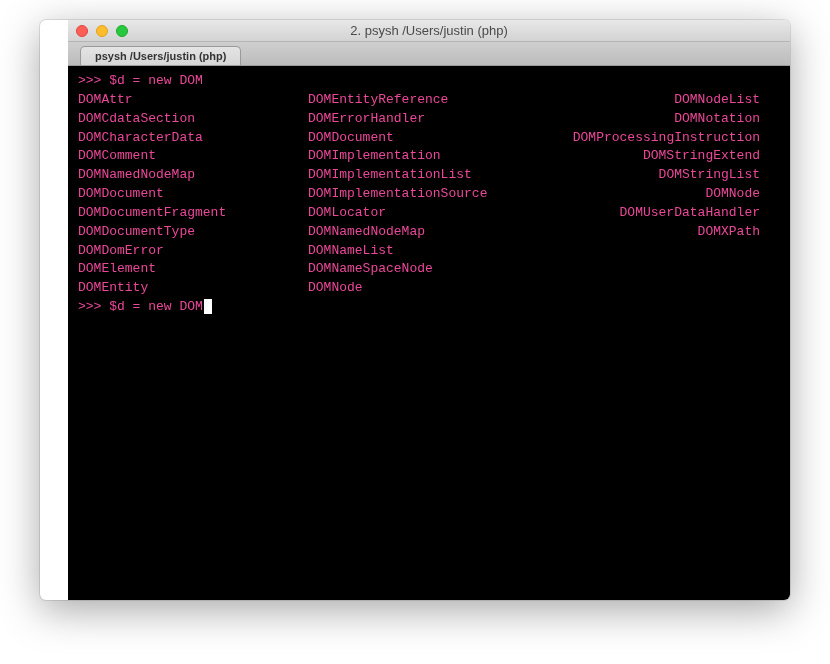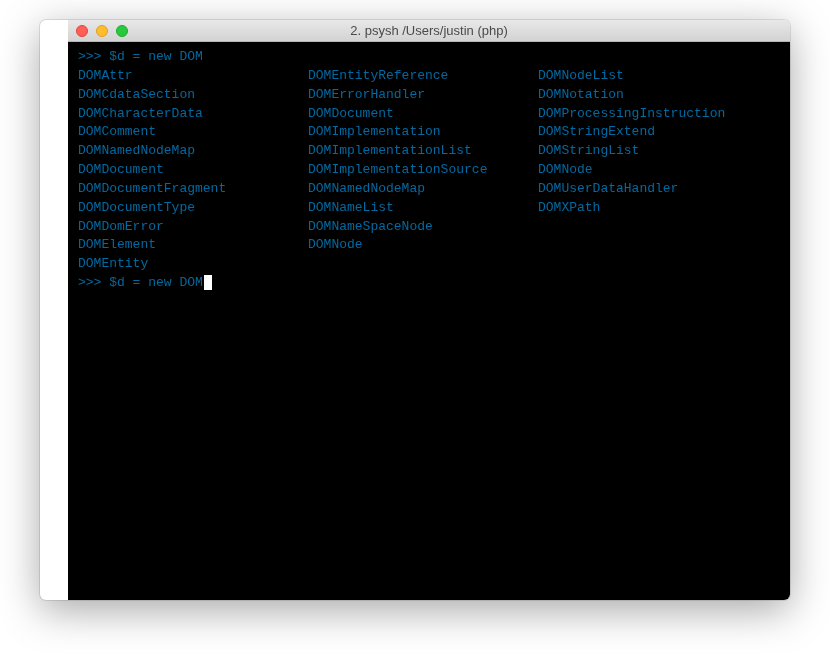--- a/index.html
+++ b/index.html
@@ -75,41 +75,41 @@
       color: #333;
       display: flex;
       align-items: center;
       cursor: default;
       font-weight: 600;
       margin-top: 4px;
     }
     .terminal {
       flex: 1;
       background: #000;
-      color: #0369a1;
+      color: #ec4899;
       font-family: Menlo, Monaco, "Courier New", monospace;
       font-size: 13px;
       line-height: 1.45;
       padding: 6px 10px;
       overflow: hidden;
     }
     .prompt-line {
       white-space: pre;
     }
     .columns {
       display: flex;
     }
     .col {
       display: flex;
       flex-direction: column;
       padding-right: 20px;
     }
     .col0 { width: 230px; }
     .col1 { width: 230px; }
-    .col2 { flex: 1; }
+    .col2 { flex: 1; align-items: flex-end; }
     .item {
       white-space: pre;
     }
     .cursor {
       display: inline-block;
       width: 8px;
       height: 15px;
       background: #fff;
       vertical-align: text-bottom;
       margin-left: 1px;
@@ -121,20 +121,25 @@
 <div class="window">
   <div class="titlebar">
     <div class="traffic-lights">
       <div class="light close"></div>
       <div class="light min"></div>
       <div class="light max"></div>
     </div>
     <div class="title">2. psysh  /Users/justin (php)</div>
   </div>
 
+  <div class="tabbar">
+    <div class="tab">
+      <span>psysh  /Users/justin (php)</span>
+    </div>
+  </div>
 
   <div class="terminal">
     <div class="prompt-line"><span>&gt;&gt;&gt; </span><span>$d = new DOM</span></div>
 
     <div class="columns">
       <div class="col col0">
         <span class="item">DOMAttr</span>
         <span class="item">DOMCdataSection</span>
         <span class="item">DOMCharacterData</span>
         <span class="item">DOMComment</span>
@@ -146,20 +151,21 @@
         <span class="item">DOMElement</span>
         <span class="item">DOMEntity</span>
       </div>
       <div class="col col1">
         <span class="item">DOMEntityReference</span>
         <span class="item">DOMErrorHandler</span>
         <span class="item">DOMDocument</span>
         <span class="item">DOMImplementation</span>
         <span class="item">DOMImplementationList</span>
         <span class="item">DOMImplementationSource</span>
+        <span class="item">DOMLocator</span>
         <span class="item">DOMNamedNodeMap</span>
         <span class="item">DOMNameList</span>
         <span class="item">DOMNameSpaceNode</span>
         <span class="item">DOMNode</span>
       </div>
       <div class="col col2">
         <span class="item">DOMNodeList</span>
         <span class="item">DOMNotation</span>
         <span class="item">DOMProcessingInstruction</span>
         <span class="item">DOMStringExtend</span>

